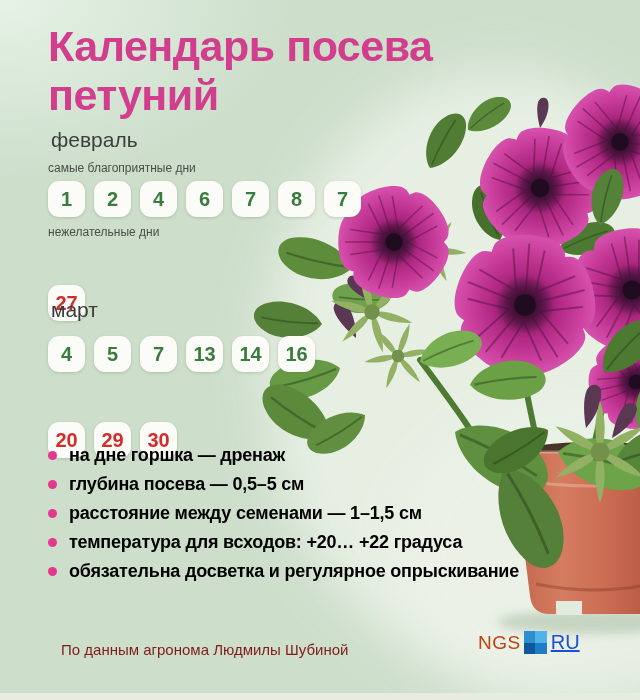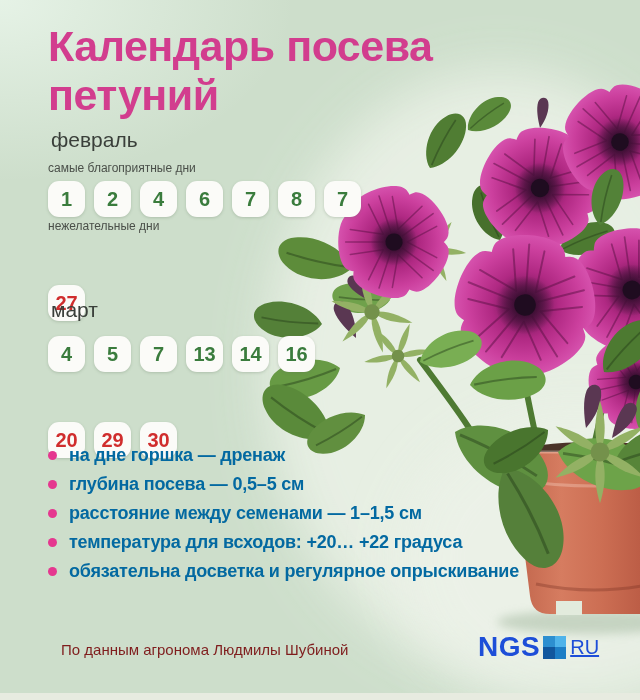--- a/index.html
+++ b/index.html
@@ -27,21 +27,21 @@
     position:absolute; left:51px;
     font-size:21px; font-weight:normal; color:#3a3f3a;
   }
   #feb-name { top:128px; }
   #mar-name { top:298px;text-align:right; }
   .day-label{
     position:absolute; left:48px;
     font-size:12px; color:#4a4f49;
   }
   #fav-label { top:161px; }
-  #unfav-label { top:219px;text-align:center; }
+  #unfav-label { top:225px;text-align:center; }
   .day-row{
     position:absolute; left:48px;
     display:flex; gap:9px;
   }
   #feb-fav-row { top:181px; }
   #feb-unfav-row { top:245px; }
   #mar-fav-row { top:336px; }
   #mar-unfav-row { top:382px; }
   .tile{
     width:37px; height:36px; background:#fbfbf8; border-radius:11px;
@@ -50,38 +50,38 @@
     font-size:20px; font-weight:bold;
   }
   .tile.green { color:#3a7c3d; }
   .tile.red { color:#d02d2d;margin-top:40px; }
 
   .tips{
     position:absolute; left:48px; top:441px; list-style:none; width:470px;
   }
   .tips li{
     display:flex; align-items:center; height:29px;
-    font-size:18px; font-weight:bold; letter-spacing:-0.2px; color:#0369a1;
+    font-size:18px; font-weight:bold; letter-spacing:-0.2px; color:#000000;
     white-space:nowrap;
   }
   .tips .dot{
     width:9px; height:9px; border-radius:50%; background:#e5378f;
     margin-right:12px; flex:0 0 auto;
   }
 
   .credit{
     position:absolute; left:48px; top:641px;
     font-size:15px; color:#7f1d1d;margin-left:13px;
   }
   .logo{
     position:absolute; left:478px; top:631px;
     display:flex; align-items:center;
   }
   .logo .ngs{
-    font-size:28px; font-weight:bold; letter-spacing:0.5px; color:#1d4ed8;
+    font-size:19px; font-weight:normal; letter-spacing:0.5px; color:#c2410c;
   }
   .logo .square{
     width:23px; height:23px; margin:0 4px 0 3px;
     display:grid; grid-template-columns:1fr 1fr; grid-template-rows:1fr 1fr;
   }
   .logo .square i { display:block; }
   .logo .sq-tl{ background:#2d8fd0; }
   .logo .sq-tr{ background:#4fb3ea; }
   .logo .sq-bl{ background:#11579e; }
   .logo .sq-br{ background:#1d7ec6; }

